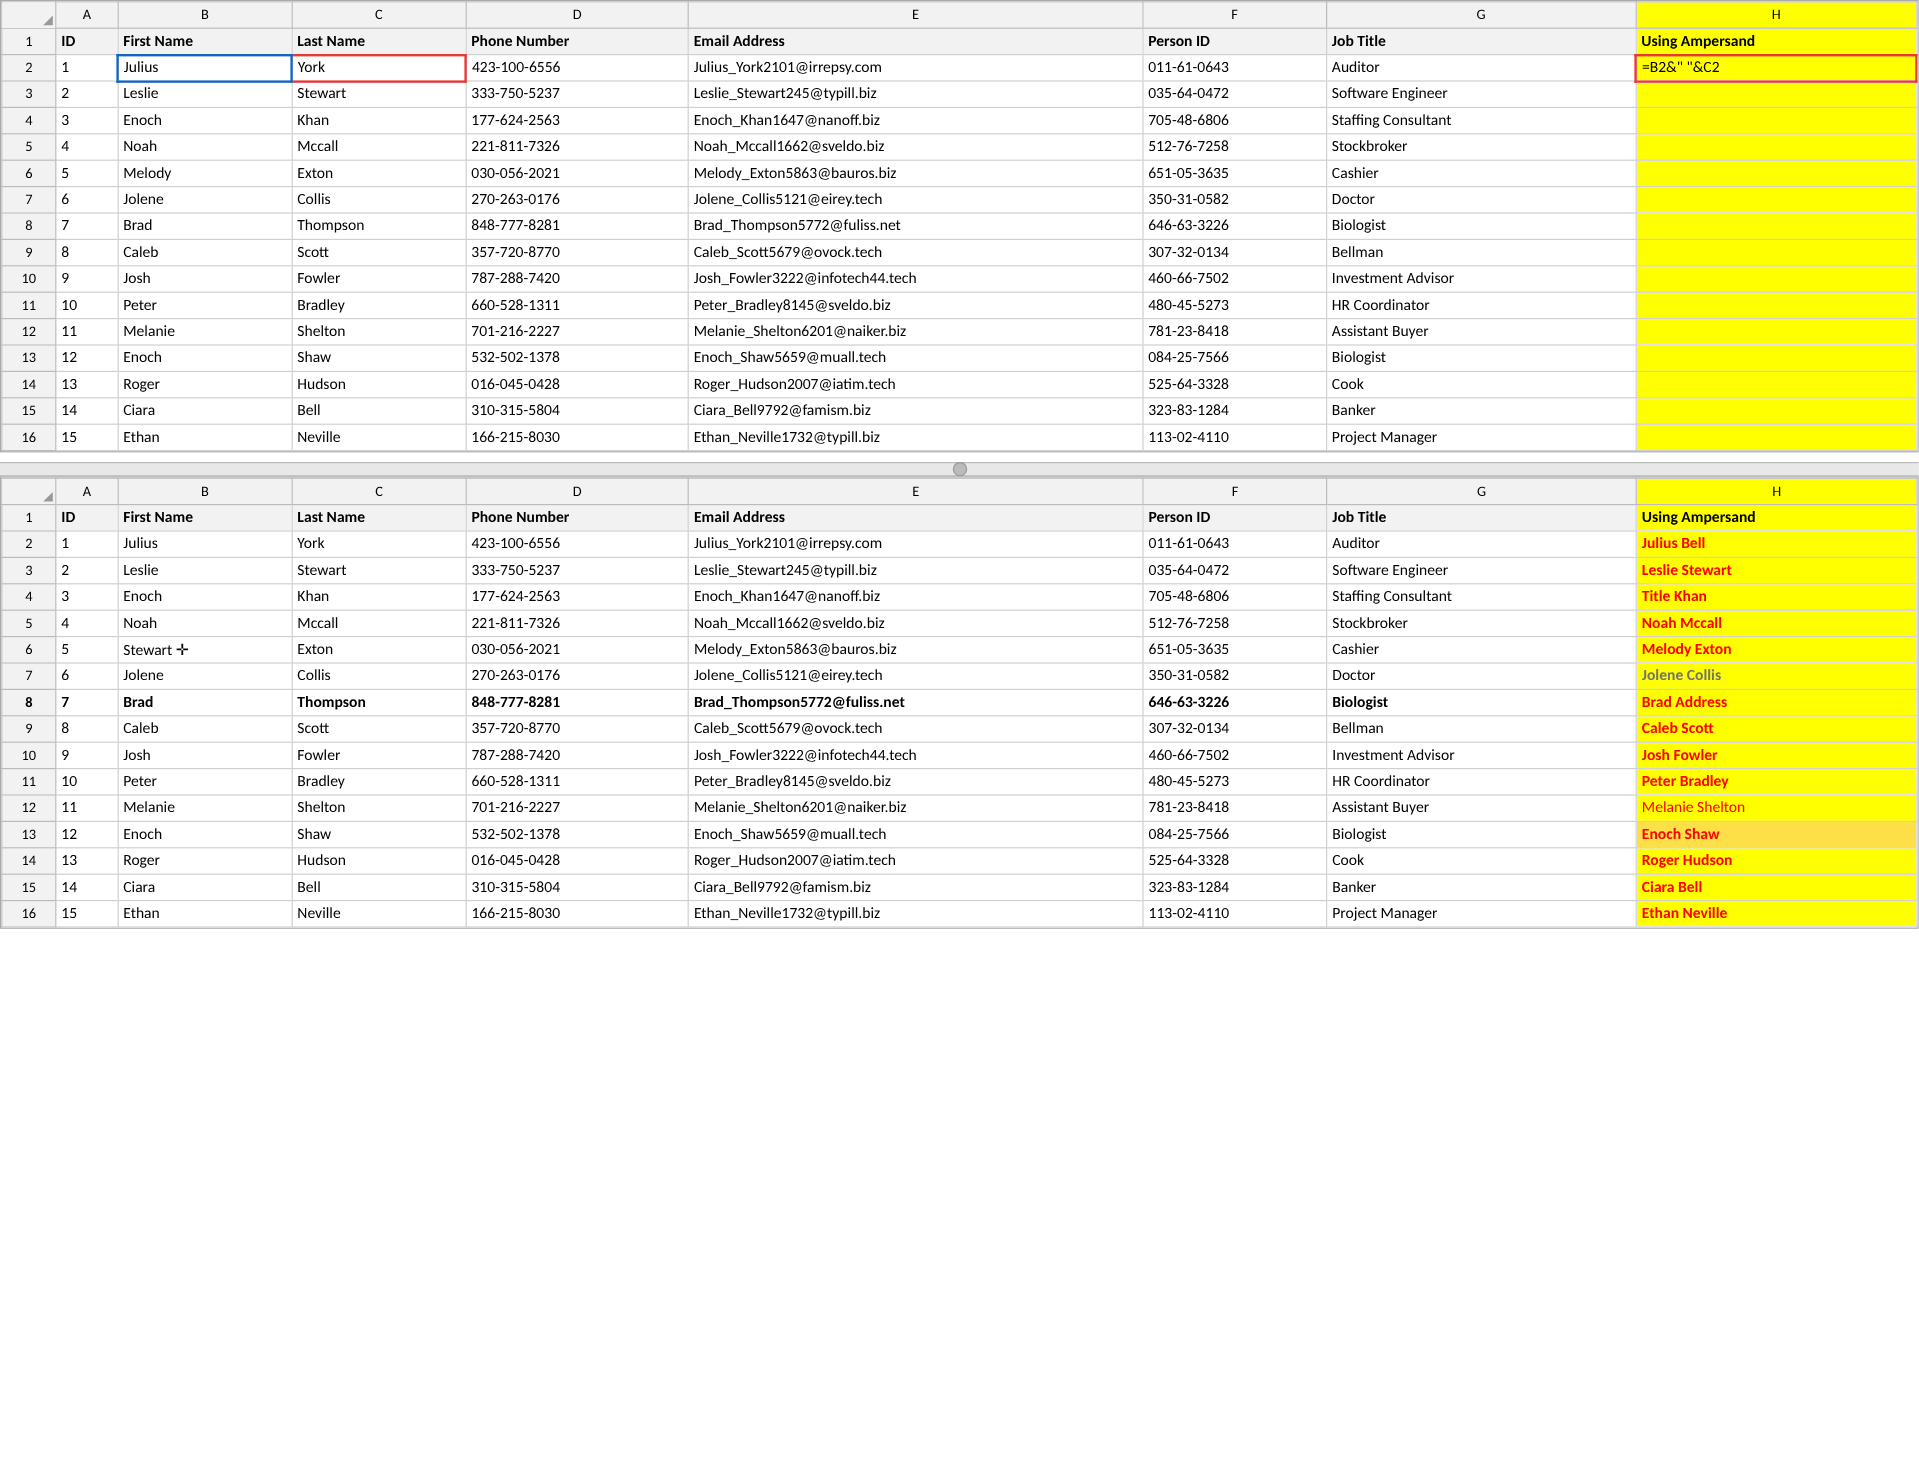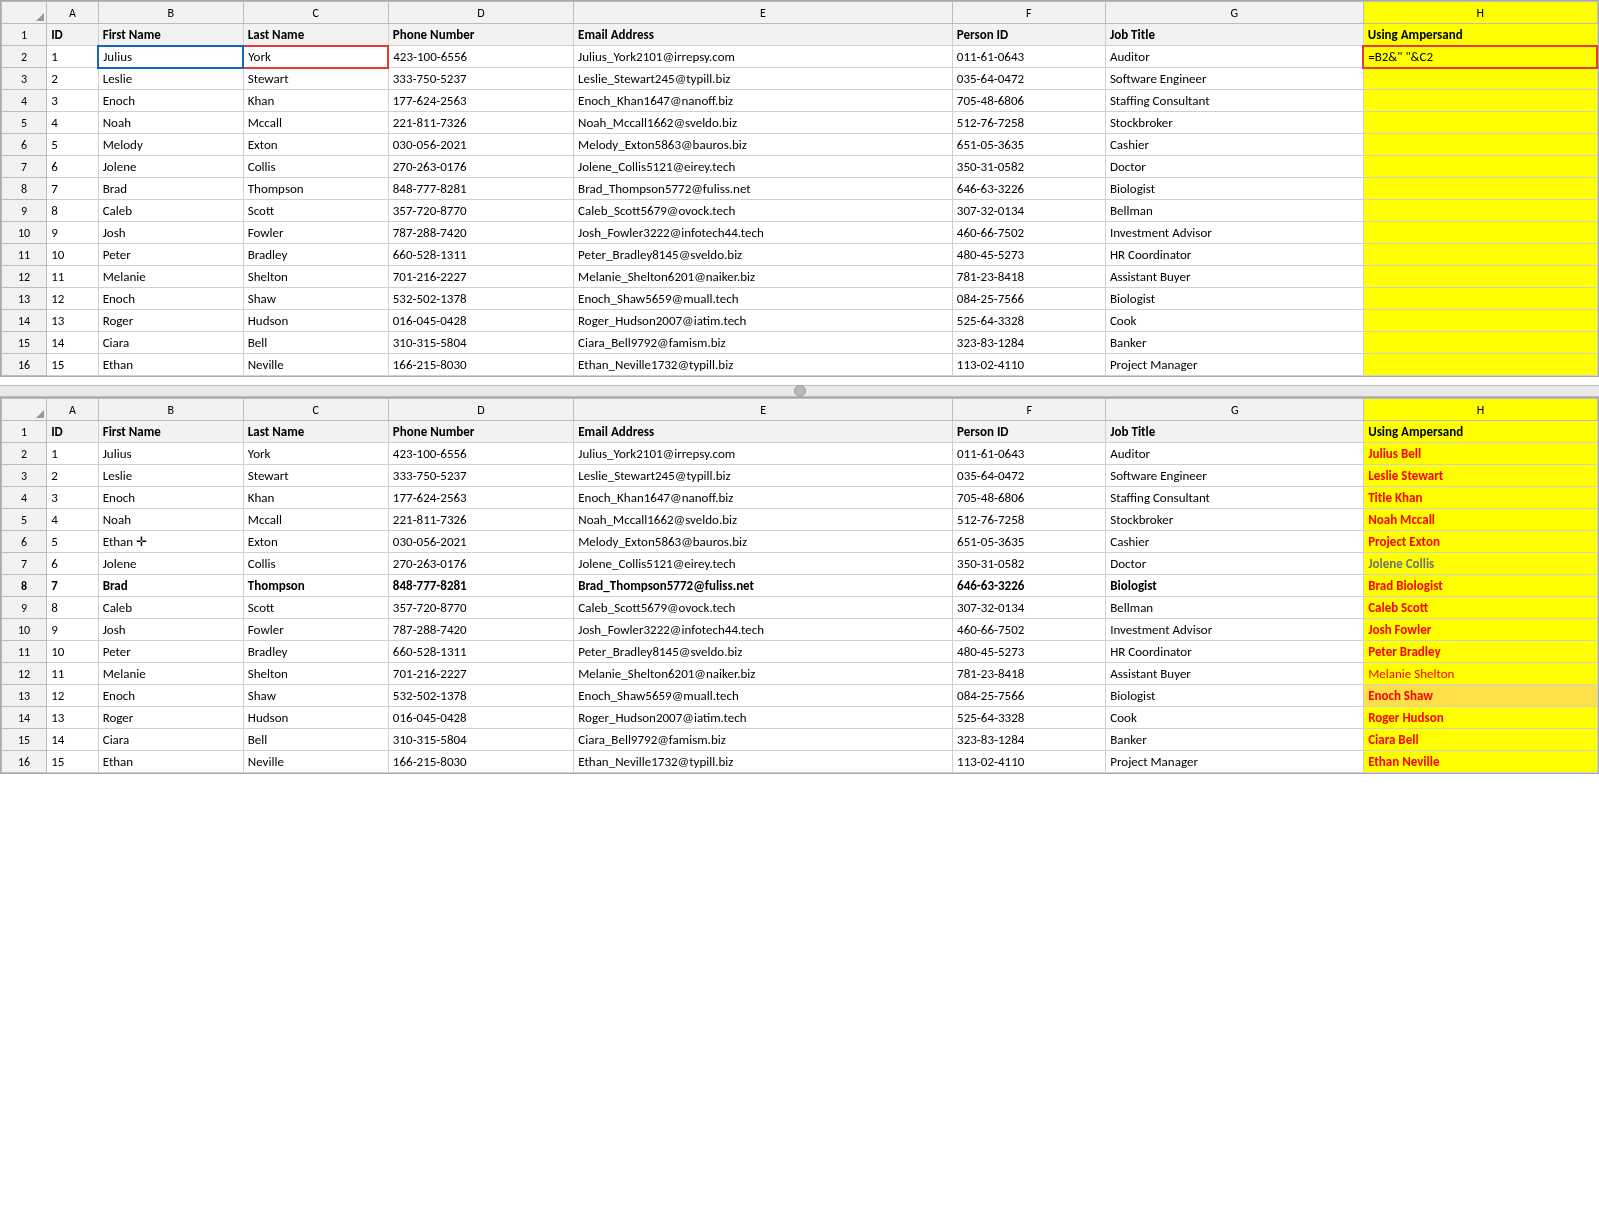--- a/index.html
+++ b/index.html
@@ -381,27 +381,27 @@
       <td style="">Mccall</td>
       <td style="">221-811-7326</td>
       <td style="">Noah_Mccall1662@sveldo.biz</td>
       <td style="">512-76-7258</td>
       <td style="">Stockbroker</td>
       <td style="background:#ffff00;color:#ff0000;font-weight:bold;">Noah Mccall</td>
     </tr>
           <tr>
       <td class="row-num-col" style="">6</td>
       <td style="">5</td>
-      <td style="">Ethan ✛</td>
+      <td style="">Stewart ✛</td>
       <td style="">Exton</td>
       <td style="">030-056-2021</td>
       <td style="">Melody_Exton5863@bauros.biz</td>
       <td style="">651-05-3635</td>
       <td style="">Cashier</td>
-      <td style="background:#ffff00;color:#ff0000;font-weight:bold;">Project Exton</td>
+      <td style="background:#ffff00;color:#ff0000;font-weight:bold;">Melody Exton</td>
     </tr>
           <tr>
       <td class="row-num-col" style="">7</td>
       <td style="">6</td>
       <td style="">Jolene</td>
       <td style="">Collis</td>
       <td style="">270-263-0176</td>
       <td style="">Jolene_Collis5121@eirey.tech</td>
       <td style="">350-31-0582</td>
       <td style="">Doctor</td>
@@ -409,21 +409,21 @@
     </tr>
           <tr>
       <td class="row-num-col" style="font-weight:bold;">8</td>
       <td style="font-weight:bold;">7</td>
       <td style="font-weight:bold;">Brad</td>
       <td style="font-weight:bold;">Thompson</td>
       <td style="font-weight:bold;">848-777-8281</td>
       <td style="font-weight:bold;">Brad_Thompson5772@fuliss.net</td>
       <td style="font-weight:bold;">646-63-3226</td>
       <td style="font-weight:bold;">Biologist</td>
-      <td style="background:#ffff00;color:#ff0000;font-weight:bold;">Brad Biologist</td>
+      <td style="background:#ffff00;color:#ff0000;font-weight:bold;">Brad Address</td>
     </tr>
           <tr>
       <td class="row-num-col" style="">9</td>
       <td style="">8</td>
       <td style="">Caleb</td>
       <td style="">Scott</td>
       <td style="">357-720-8770</td>
       <td style="">Caleb_Scott5679@ovock.tech</td>
       <td style="">307-32-0134</td>
       <td style="">Bellman</td>

